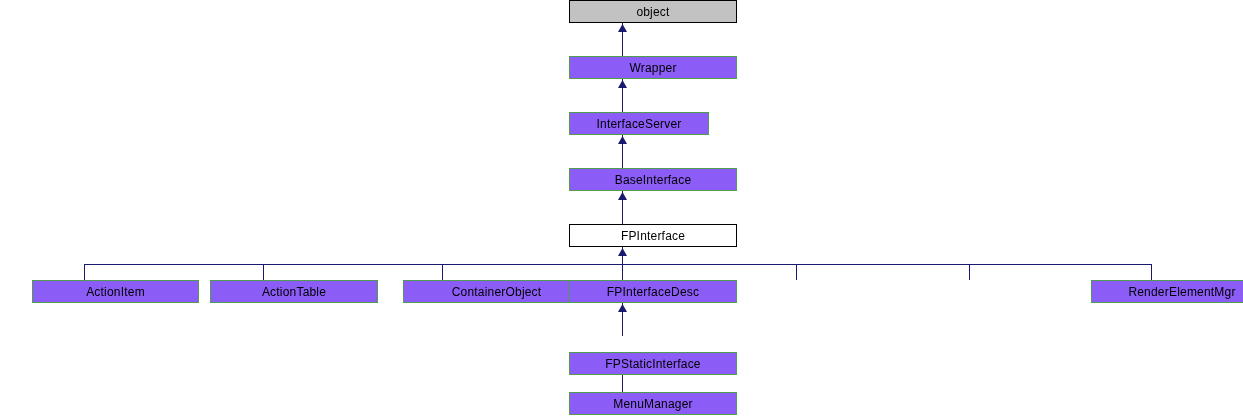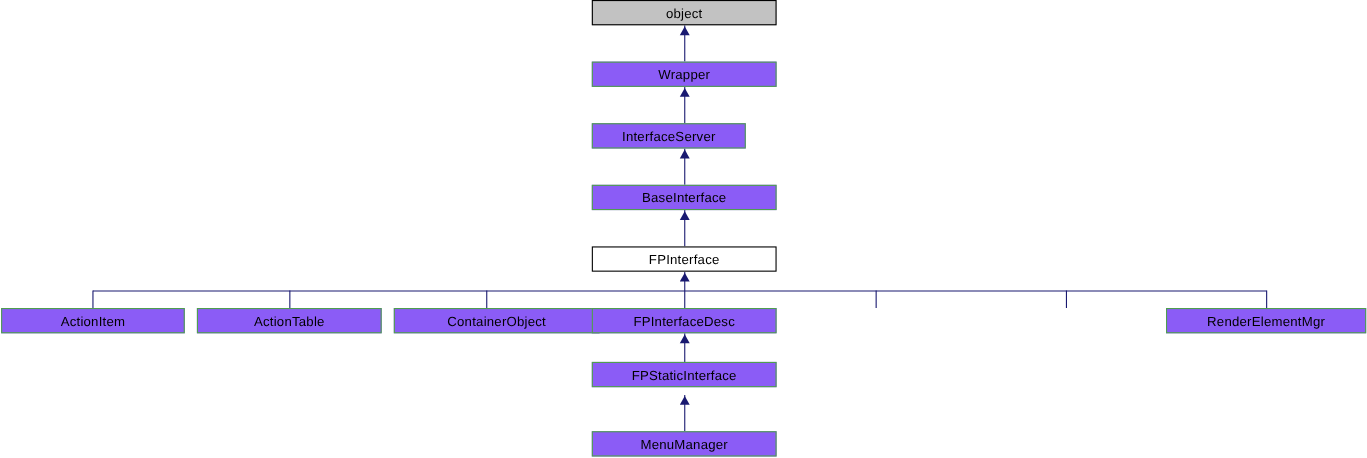--- a/index.html
+++ b/index.html
@@ -22,20 +22,21 @@
     height: 23px;
     box-sizing: border-box;
     display: flex;
     align-items: center;
     justify-content: center;
     font-size: 12px;
     color: #000000;
     white-space: nowrap;
     letter-spacing: 0.2px;
     cursor: default;
+    margin-left: 31px;
   }
   .node.documented {
     background: #8b5cf6;
     border: 1px solid #4f9e4f;
     cursor: pointer;
   }
   .node.external {
     background: #c2c2c2;
     border: 1px solid #000000;
   }
@@ -88,25 +89,25 @@
   <div class="node documented" style="left:538px; top:112px; width:140px;">InterfaceServer</div>
 
   <div class="node documented" style="left:538px; top:168px; width:168px;">BaseInterface</div>
 
   <div class="node current" style="left:538px; top:224px; width:168px;">FPInterface</div>
 
   <div class="node documented" style="left:1px;    top:280px; width:167px;">ActionItem</div>
 
   <div class="node documented" style="left:179px;  top:280px; width:168px;">ActionTable</div>
 
-  <div class="node documented" style="left:358px;  top:280px; width:187px;">ContainerObject</div>
+  <div class="node documented" style="left:372px;  top:280px; width:187px;">ContainerObject</div>
 
   <div class="node documented" style="left:538px;  top:280px; width:168px;">FPInterfaceDesc</div>
 
 
 
   <div class="node documented" style="left:1060px; top:280px; width:182px;">RenderElementMgr</div>
 
-  <div class="node documented" style="left:538px; top:329px; width:168px;">FPStaticInterface</div>
+  <div class="node documented" style="left:538px; top:352px; width:168px;">FPStaticInterface</div>
 
   <div class="node documented" style="left:538px; top:392px; width:168px;text-align:center;">MenuManager</div>
 
 </div>
 
 </body></html>

